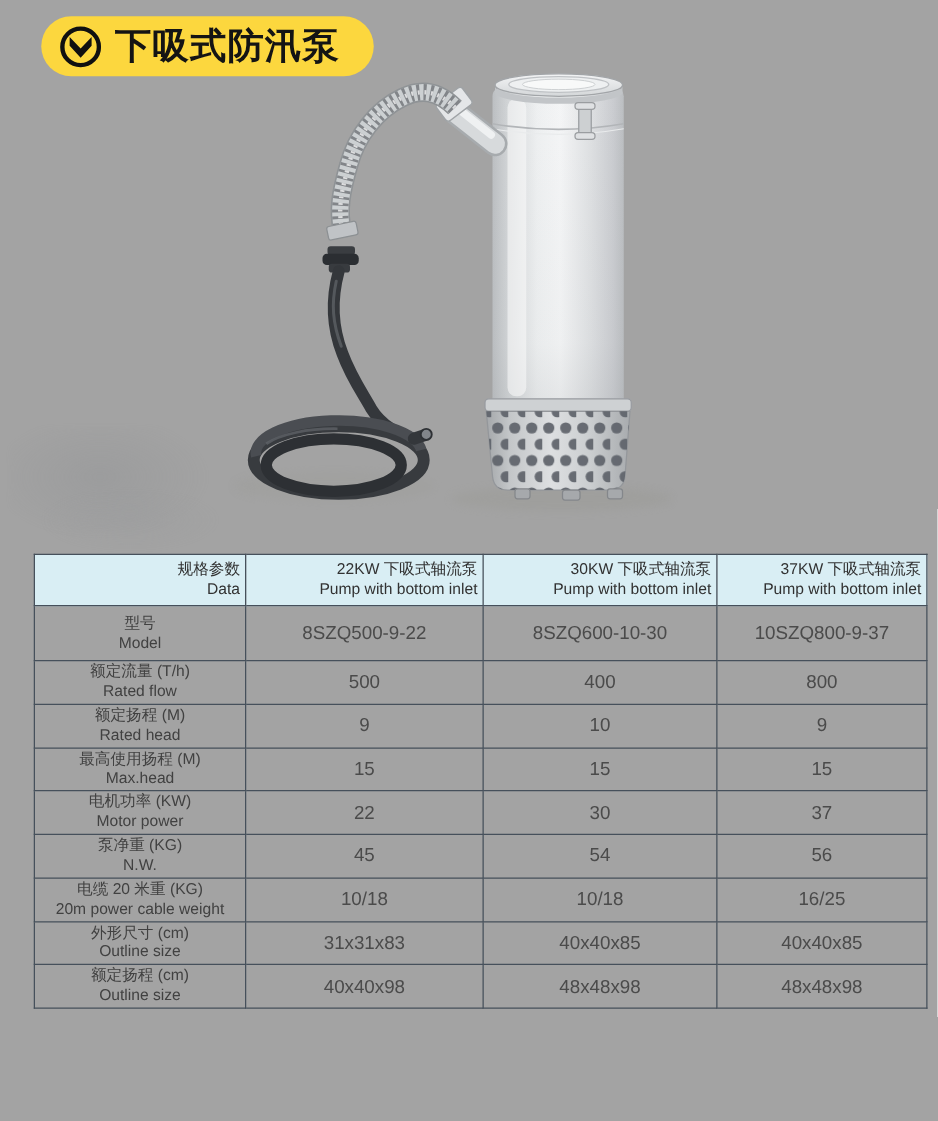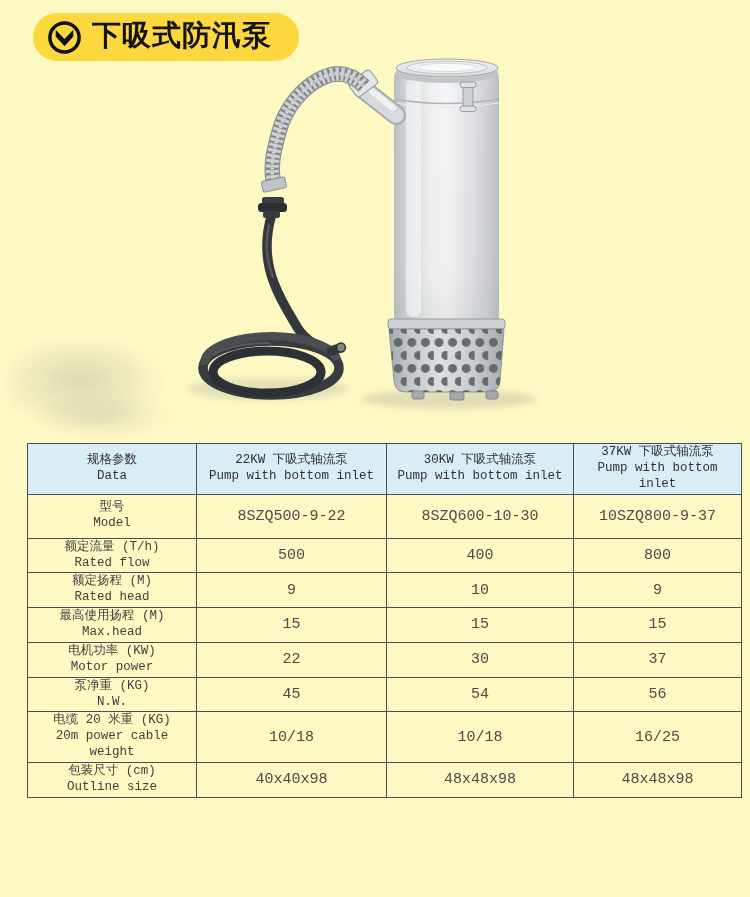--- a/index.html
+++ b/index.html
@@ -1,19 +1,19 @@
 <!DOCTYPE html>
 <html style="--badge-yellow: #fcd73e; --header-bg: #d9eef4; --table-border: #46505b;"><head>
 <meta charset="utf-8">
 <style>
   * { margin:0; padding:0; box-sizing:border-box; }
   html,body { background:#ffffff; }
   .page {
     position:relative; width:750px; height:897px; overflow:hidden;
-    background:#fef9c3; font-family:Liberation Mono, monospace;
+    background:#a3a3a3; font-family:Liberation Sans, sans-serif;
   }
   
   .badge {
     position:absolute; left:33px; top:13px; height:48px;
     display:flex; align-items:center; gap:9px;
     background:var(--badge-yellow,#fcd73e);
     border-radius:24px; padding:0 27px 0 13px;
   }
   .badge-icon { width:37px; height:37px; flex:0 0 auto; }
   .badge-label {
@@ -34,21 +34,21 @@
     position:absolute; left:27px; top:443px; width:714px;
     border-collapse:collapse; table-layout:fixed;
     background:transparent;
   }
   table.spec td {
     border:1px solid var(--table-border,#46505b);
     text-align:center; vertical-align:middle;
     padding:1px 4px; line-height:1.27;
     color:#414141; font-size:12.5px;
   }
-  table.spec thead td { background:var(--header-bg,#d9eef4); color:#323232; height:41px; }
+  table.spec thead td { background:var(--header-bg,#d9eef4); color:#323232; height:41px;text-align:right; }
   table.spec tbody td.val { font-size:15px; color:#4b4b4b; }
   table.spec .zh, table.spec .en { display:block; }
   
   .footer-strip {
     position:absolute; left:0; top:835px; width:750px; height:62px;
     background:linear-gradient(180deg,#ecebe9 0%,#f3f2ef 40%,#f1f0ed 100%);
   }
   .tip {
     position:absolute; left:36px; top:22px;
     font-size:15.5px; color:#3b3b3b; letter-spacing:.4px; white-space:nowrap;
@@ -258,21 +258,30 @@
           <td>
             <span class="zh">电缆 20 米重 (KG)</span>
             <span class="en">20m power cable weight</span>
           </td>
           <td class="val">10/18</td>
           <td class="val">10/18</td>
           <td class="val">16/25</td>
         </tr>
         <tr style="height: 33px;">
           <td>
-            <span class="zh">包装尺寸 (cm)</span>
+            <span class="zh">外形尺寸 (cm)</span>
+            <span class="en">Outline size</span>
+          </td>
+          <td class="val">31x31x83</td>
+          <td class="val">40x40x85</td>
+          <td class="val">40x40x85</td>
+        </tr>
+        <tr style="height: 33px;">
+          <td>
+            <span class="zh">额定扬程 (cm)</span>
             <span class="en">Outline size</span>
           </td>
           <td class="val">40x40x98</td>
           <td class="val">48x48x98</td>
           <td class="val">48x48x98</td>
         </tr>
       </tbody>
     </table>
 
 

